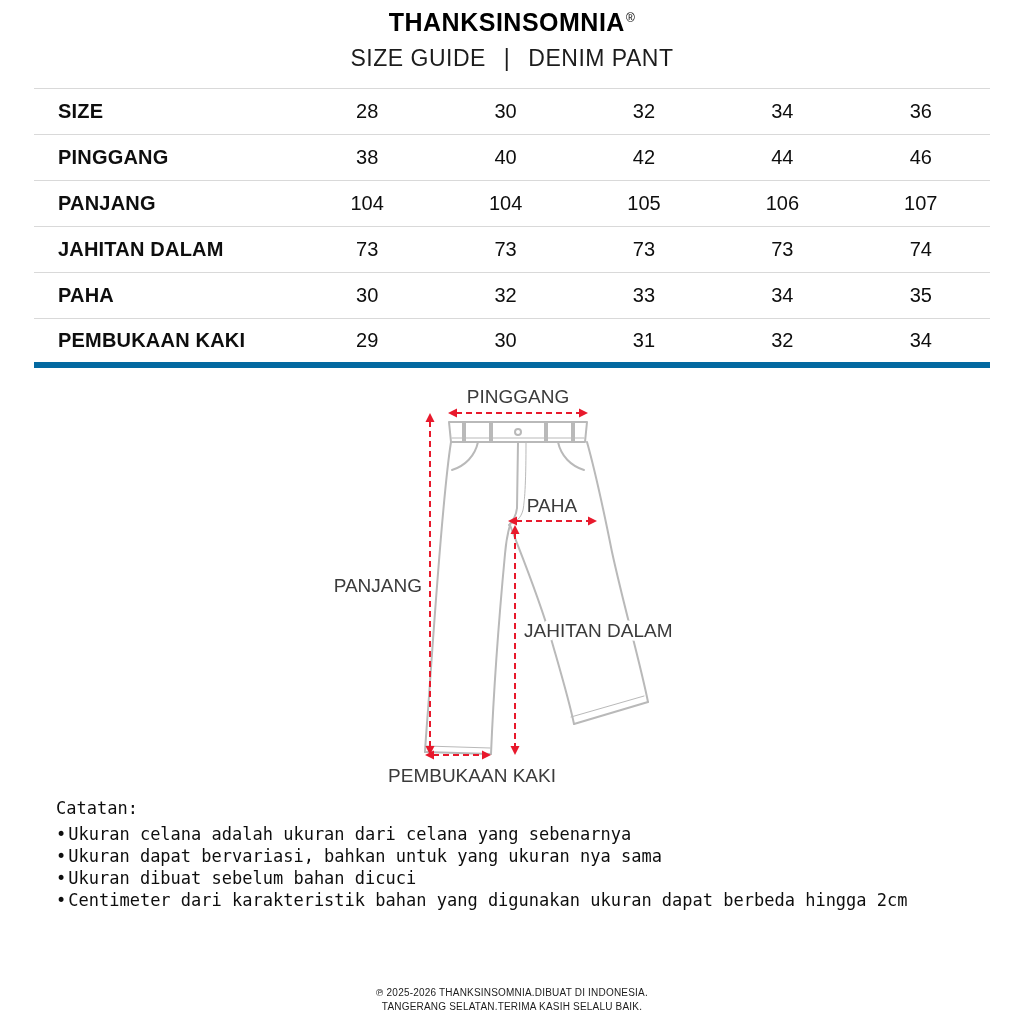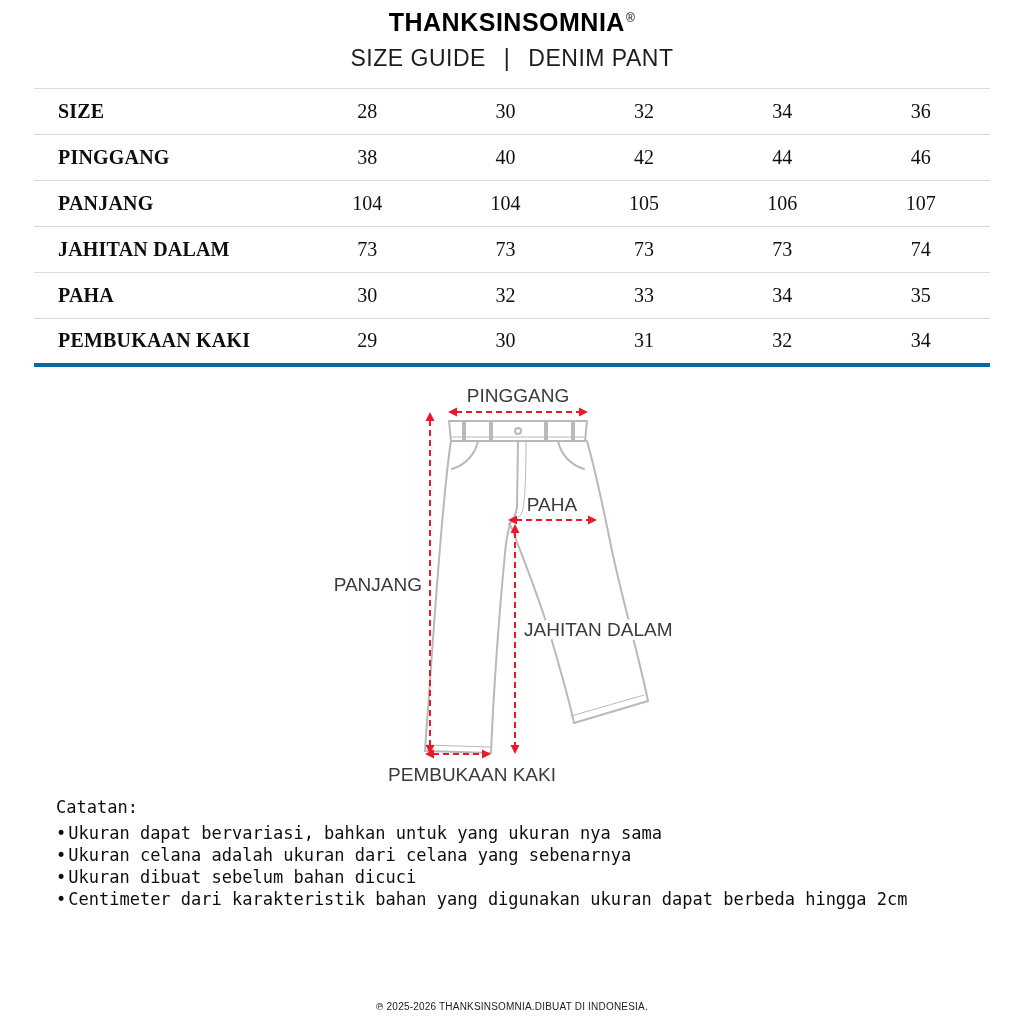--- a/index.html
+++ b/index.html
@@ -17,23 +17,22 @@
   .header { padding-top: 8px; text-align: center; }
   .brand { font-size: 25px; font-weight: 700; letter-spacing: 0.5px; color: #000; }
   .brand sup { font-size: 12px; font-weight: 400; vertical-align: super; margin-left: 1px; }
   .subtitle { margin-top: 8px; font-size: 23px; font-weight: 400; color: #1c1c1c; letter-spacing: 0.5px; }
   .subtitle .divider { margin: 0 18px; color: #1c1c1c; }
 
   
   table.size-table {
     width: 956px; margin: 16px auto 0 auto;
     border-collapse: collapse;
-    border-bottom: 4px solid #0369a1;
+    border-bottom: 6px solid #0369a1;
     table-layout: fixed;
-    font-family: Liberation Serif, serif;
   }
   table.size-table tr { border-top: 1px solid #d9d9d9; }
   table.size-table td { height: 46px; font-size: 20px; color: #0e0e0e; }
   td.lbl { font-weight: 700; padding-left: 24px; width: 264px; letter-spacing: 0.2px; }
   td.val { text-align: center; }
 
   
   .diagram { position: relative; height: 412px; margin-top: 14px; }
   .diagram svg { position: absolute; left: 312px; top: 0; }
 
@@ -171,21 +170,22 @@
       <text x="240" y="130" text-anchor="middle">PAHA</text>
       <text x="110" y="210" text-anchor="end">PANJANG</text>
       <text x="212" y="255" text-anchor="start">JAHITAN DALAM</text>
       <text x="160" y="400" text-anchor="middle">PEMBUKAAN KAKI</text>
     </g>
   </svg>
 </div>
 
 <div class="notes">
   <div class="heading">Catatan:</div>
+  <div class="item"><span class="bullet">•</span><span>Ukuran celana adalah ukuran dari celana yang sebenarnya</span></div>
   <div class="item"><span class="bullet">•</span><span>Ukuran dapat bervariasi, bahkan untuk yang ukuran nya sama</span></div>
-  <div class="item"><span class="bullet">•</span><span>Ukuran celana adalah ukuran dari celana yang sebenarnya</span></div>
   <div class="item"><span class="bullet">•</span><span>Ukuran dibuat sebelum bahan dicuci</span></div>
   <div class="item"><span class="bullet">•</span><span>Centimeter dari karakteristik bahan yang digunakan ukuran dapat berbeda hingga 2cm</span></div>
 </div>
 
 <div class="footer">
   <div>℗ 2025-2026 THANKSINSOMNIA.DIBUAT DI INDONESIA.</div>
+  <div>TANGERANG SELATAN.TERIMA KASIH SELALU BAIK.</div>
 </div>
 
 </body></html>

